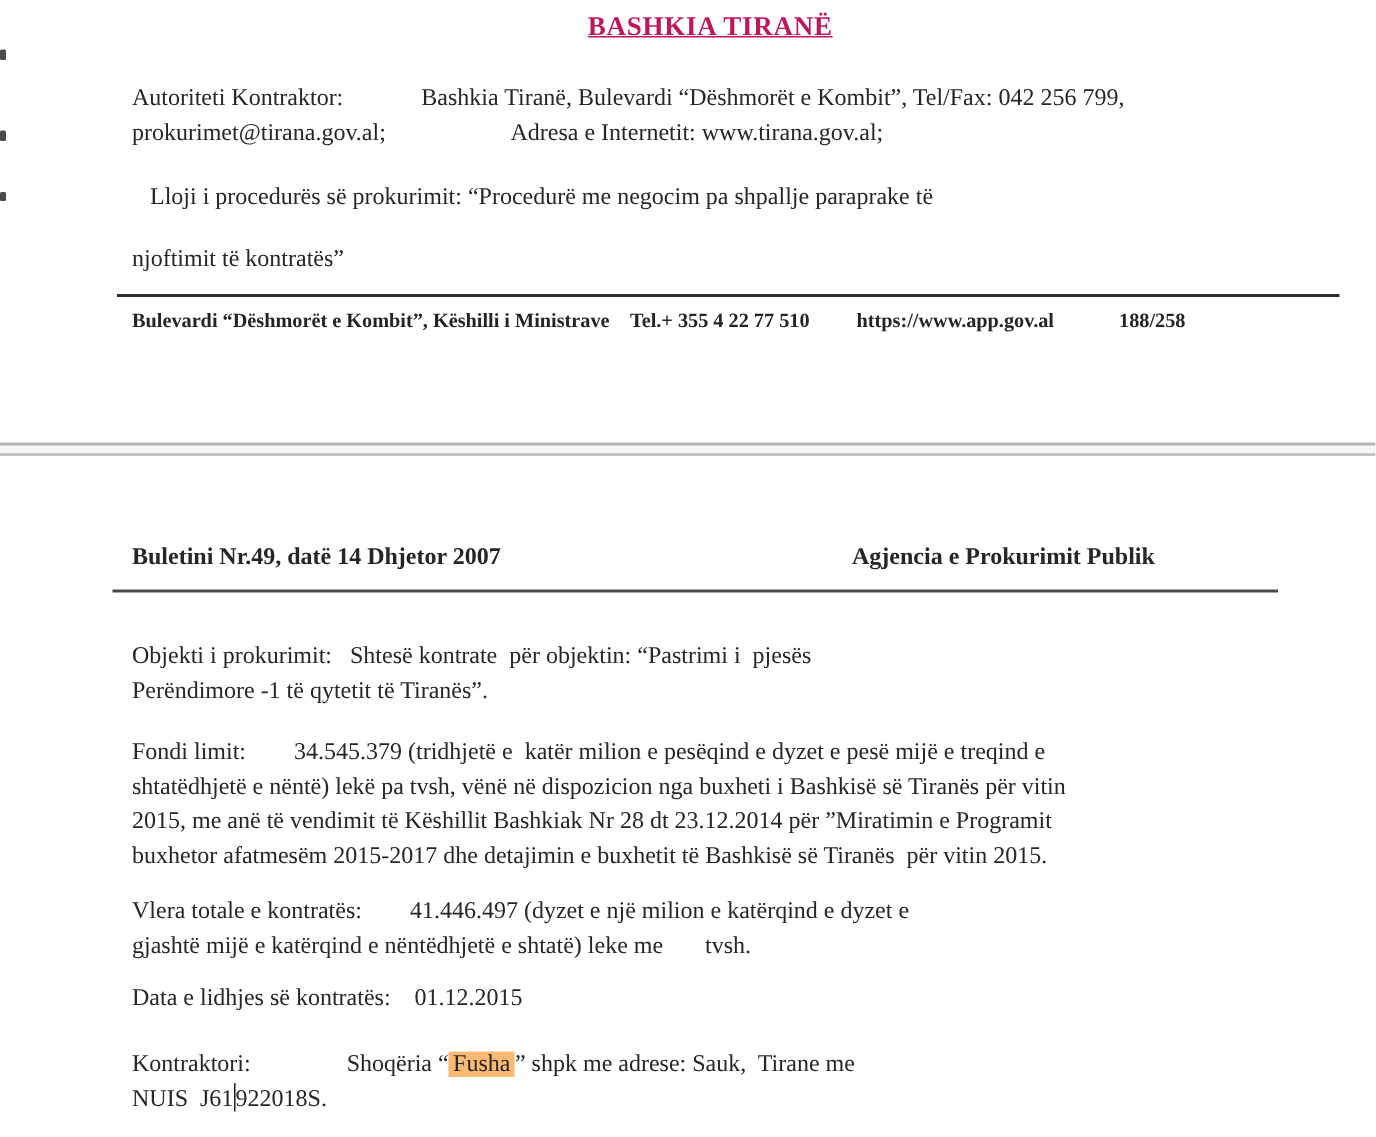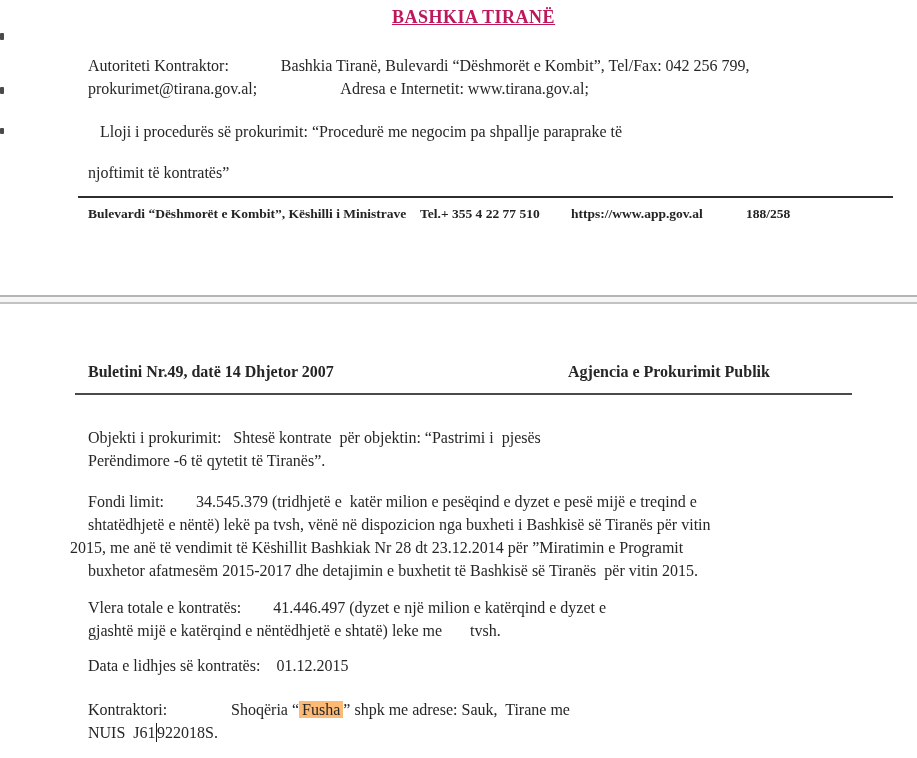--- a/index.html
+++ b/index.html
@@ -90,25 +90,25 @@
 <div class="abs footer-text" style="left:746px;top:206px;">188/258</div>
 
 <div class="page-gap"></div>
 
 <div class="abs line bold" style="left:88px;top:361px;">Buletini Nr.49, datë 14 Dhjetor 2007</div>
 <div class="abs line bold" style="left:568px;top:361px;">Agjencia e Prokurimit Publik</div>
 
 <div class="rule" style="left:75px;top:393px;width:777px;background:#4a4a4a;"></div>
 
 <div class="abs line" style="left:88px;top:427px;">Objekti i prokurimit:   Shtesë kontrate  për objektin: “Pastrimi i  pjesës</div>
-<div class="abs line" style="left:88px;top:450px;">Perëndimore -6 të qytetit të Tiranës”.</div>
+<div class="abs line" style="left:88px;top:450px;">Perëndimore -1 të qytetit të Tiranës”.</div>
 
 <div class="abs line" style="left:88px;top:491px;">Fondi limit:        34.545.379 (tridhjetë e  katër milion e pesëqind e dyzet e pesë mijë e treqind e</div>
 <div class="abs line" style="left:88px;top:514px;">shtatëdhjetë e nëntë) lekë pa tvsh, vënë në dispozicion nga buxheti i Bashkisë së Tiranës për vitin</div>
-<div class="abs line" style="left:70px;top:537px;font-family:Liberation Serif, serif;">2015, me anë të vendimit të Këshillit Bashkiak Nr 28 dt 23.12.2014 për ”Miratimin e Programit</div>
+<div class="abs line" style="left:88px;top:537px;font-family:Liberation Serif, serif;">2015, me anë të vendimit të Këshillit Bashkiak Nr 28 dt 23.12.2014 për ”Miratimin e Programit</div>
 <div class="abs line" style="left:88px;top:560px;">buxhetor afatmesëm 2015-2017 dhe detajimin e buxhetit të Bashkisë së Tiranës  për vitin 2015.</div>
 
 <div class="abs line" style="left:88px;top:597px;">Vlera totale e kontratës:        41.446.497 (dyzet e një milion e katërqind e dyzet e</div>
 <div class="abs line" style="left:88px;top:620px;">gjashtë mijë e katërqind e nëntëdhjetë e shtatë) leke me       tvsh.</div>
 
 <div class="abs line" style="left:88px;top:655px;text-align:center;">Data e lidhjes së kontratës:    01.12.2015</div>
 
 <div class="abs line" style="left:88px;top:699px;"><span>Kontraktori:                Shoqëria “</span><span class="hl">Fusha</span><span>” shpk me adrese: Sauk,  Tirane me</span></div>
 
 <div class="abs line" style="left:88px;top:722px;"><span>NUIS  J61</span><span class="caret"></span><span>922018S.</span></div>

